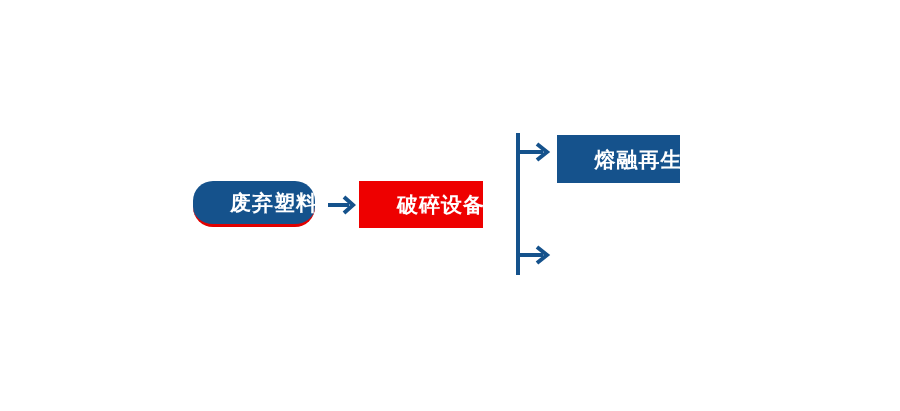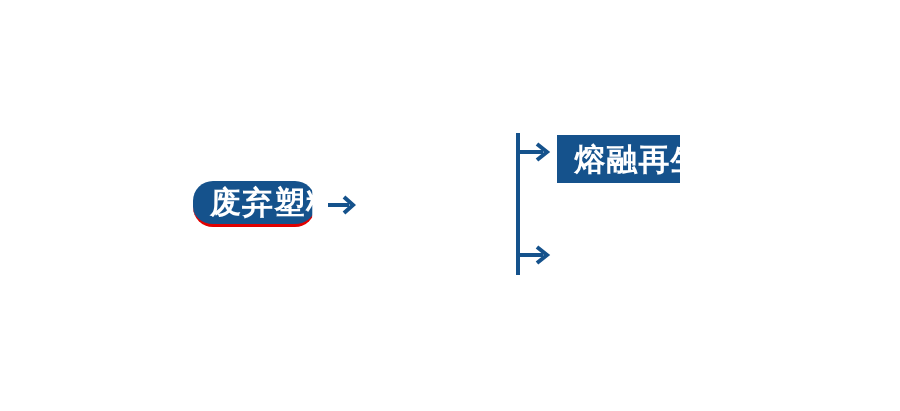--- a/index.html
+++ b/index.html
@@ -22,21 +22,21 @@
   }
 
   
   .node {
     position: absolute;
     box-sizing: border-box;
     display: flex;
     align-items: center;
     justify-content: center;
     color: #ffffff;
-    font-size: 31px;
+    font-size: 21px;
     font-weight: 700;
     letter-spacing: 1px;
     line-height: 1;
     white-space: nowrap;
     user-select: none;
     padding-left: 40px;
   }
 
   .node-blue       { background: #15528C; }
   .node-red        { background: #EE0000; }
@@ -84,20 +84,23 @@
     <span>废弃塑料</span>
   </div>
 
   <div class="connector" id="connector-main-arrow">
     <svg width="38" height="38" viewBox="0 0 38 38">
       <path d="M6 19 H27" stroke="#15528C" stroke-width="4" fill="none"></path>
       <path d="M22 11 L31 19 L22 27" stroke="#15528C" stroke-width="4" fill="none" stroke-linecap="butt" stroke-linejoin="miter"></path>
     </svg>
   </div>
 
+  <div class="node node-red" id="node-process">
+    <span>破碎设备</span>
+  </div>
 
   <div class="connector" id="connector-branch">
     <svg width="58" height="156" viewBox="0 0 58 156">
 
       <path d="M10 7 V149" stroke="#15528C" stroke-width="4" fill="none"></path>
 
       <path d="M10 26 H35" stroke="#15528C" stroke-width="4" fill="none"></path>
       <path d="M29 18 L39 26 L29 34" stroke="#15528C" stroke-width="4" fill="none" stroke-linecap="butt" stroke-linejoin="miter"></path>
 
       <path d="M10 129 H35" stroke="#15528C" stroke-width="4" fill="none"></path>

